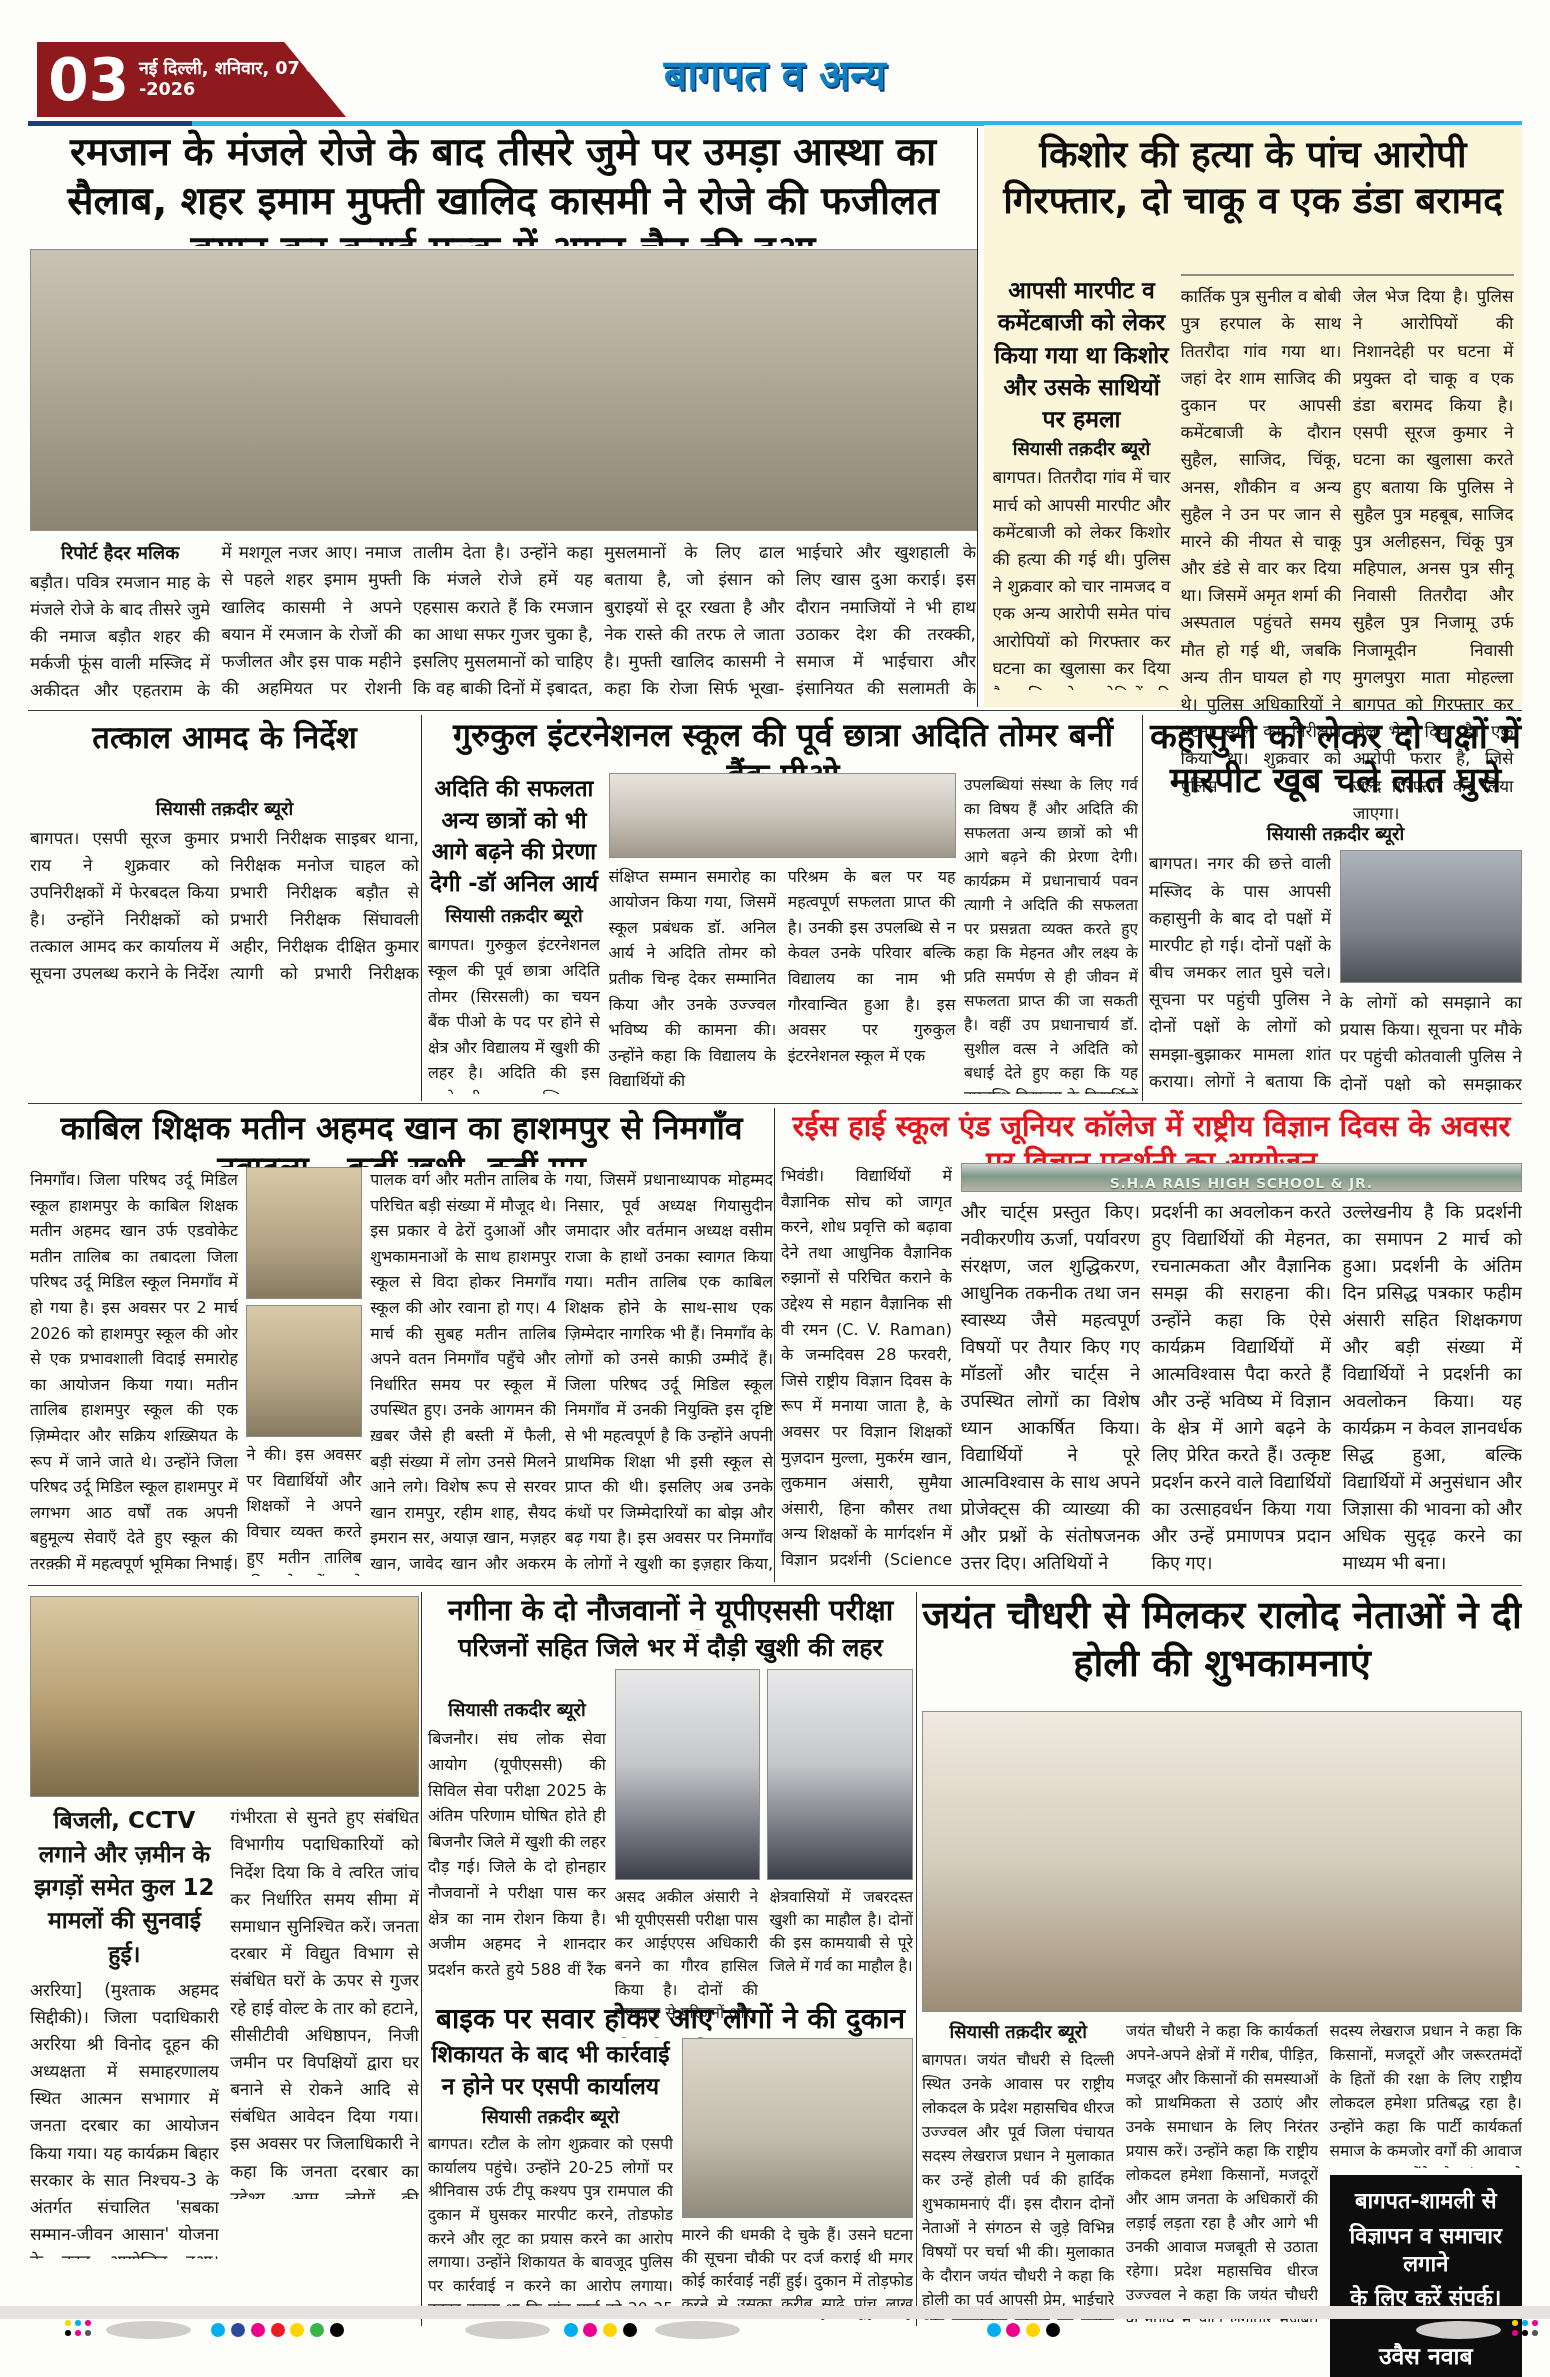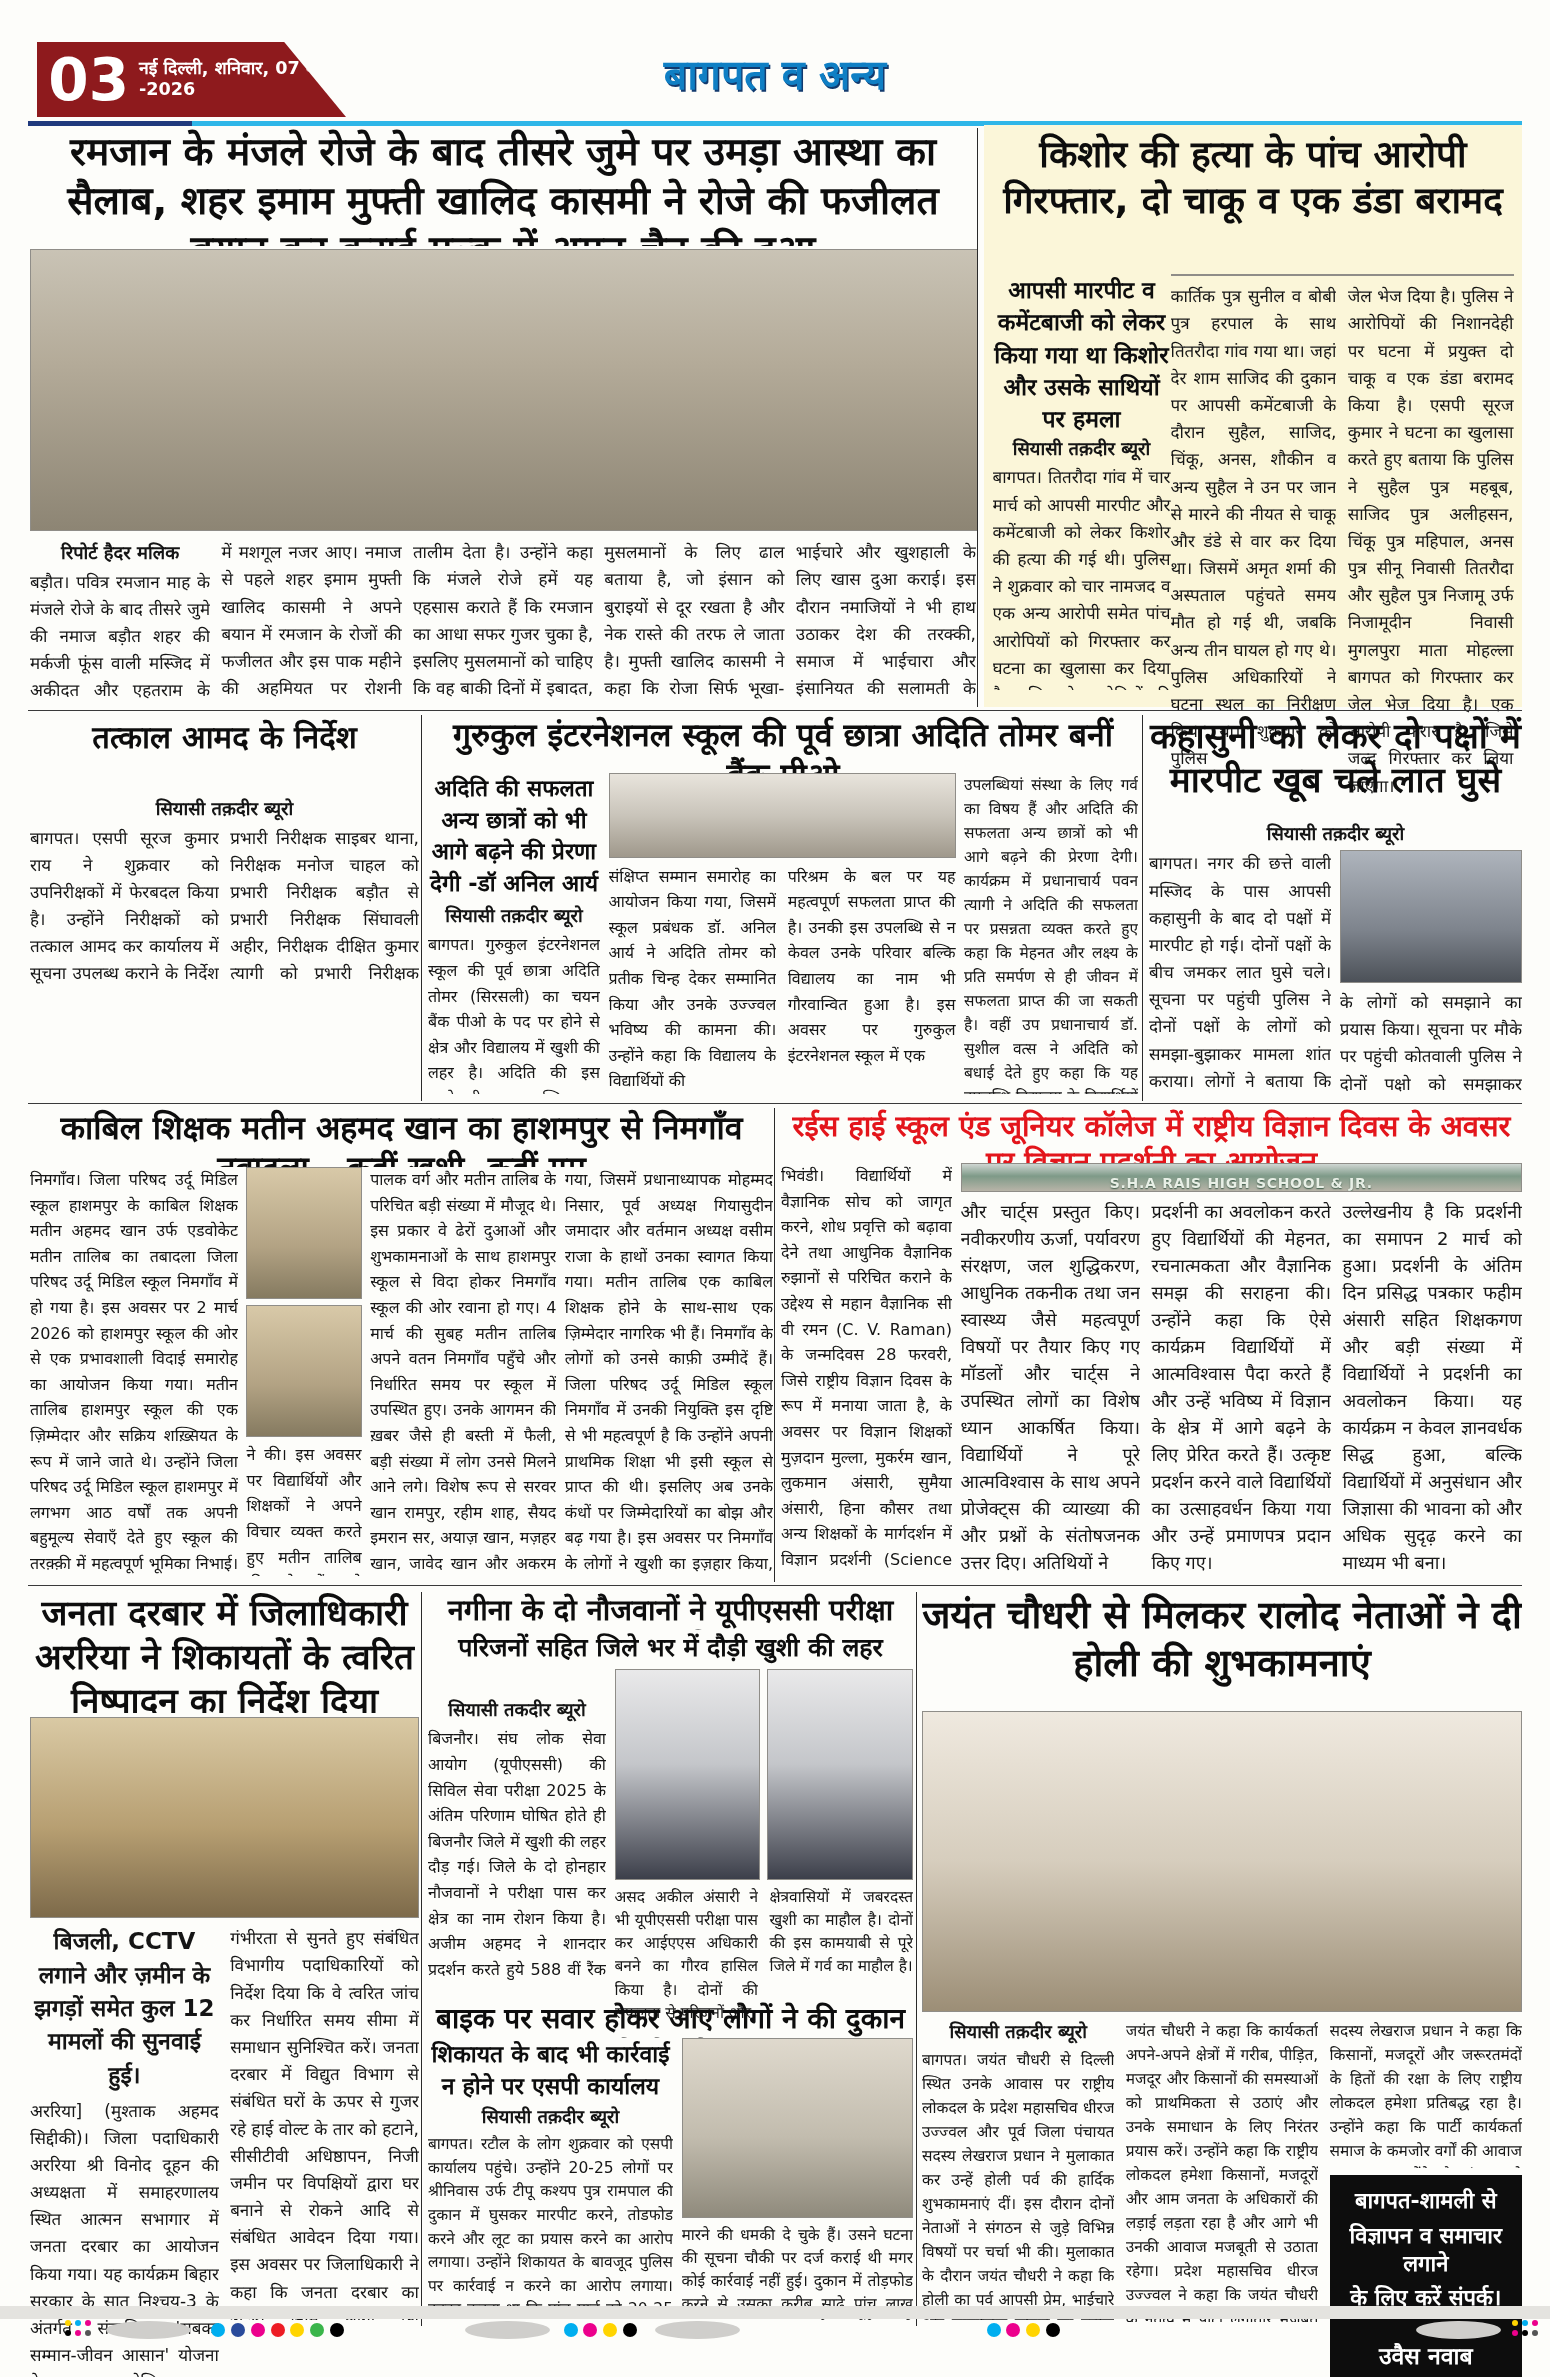--- a/index.html
+++ b/index.html
@@ -44,21 +44,21 @@
   
   .imam{left:30px;top:128px;width:946px;height:579px;}
   .imam .headline{font-size:39px;height:118px;}
   .imam .photo{width:100%;height:280px;margin-top:2.8px;}
   .imam .cols{margin-top:8.5px;height:163px;}
   .imam .body{font-size:17px;}
 
   
   .murder{left:984px;top:125px;width:538px;height:582px;background:#fbf6d9;padding:7px 8.5px;}
   .murder .headline{font-size:37px;height:138px;}
-  .m-content{display:flex;height:416px;margin-top:4.2px;}
+  .m-content{display:flex;gap:10px;height:416px;margin-top:4.2px;}
   .m-left{width:178px;flex:none;display:flex;flex-direction:column;}
   .m-subhead{font-size:23px;min-height:154px;}
   .m-left .body{flex:1;}
   .m-right{flex:1;display:flex;flex-direction:column;min-width:0;}
   .m-photo{height:192px;}
   .m-cols{flex:1;margin-top:7px;}
 
   
   .sp{left:30px;top:715px;width:389px;height:386px;}
   .sp .headline{font-size:39px;height:107px;}
@@ -281,21 +281,20 @@
           <div class="body">प्रदर्शनी का अवलोकन करते हुए विद्यार्थियों की मेहनत, रचनात्मकता और वैज्ञानिक समझ की सराहना की। उन्होंने कहा कि ऐसे कार्यक्रम विद्यार्थियों में आत्मविश्वास पैदा करते हैं और उन्हें भविष्य में विज्ञान के क्षेत्र में आगे बढ़ने के लिए प्रेरित करते हैं। उत्कृष्ट प्रदर्शन करने वाले विद्यार्थियों का उत्साहवर्धन किया गया और उन्हें प्रमाणपत्र प्रदान किए गए।</div>
           <div class="body">उल्लेखनीय है कि प्रदर्शनी का समापन 2 मार्च को हुआ। प्रदर्शनी के अंतिम दिन प्रसिद्ध पत्रकार फहीम अंसारी सहित शिक्षकगण और बड़ी संख्या में विद्यार्थियों ने प्रदर्शनी का अवलोकन किया। यह कार्यक्रम न केवल ज्ञानवर्धक सिद्ध हुआ, बल्कि विद्यार्थियों में अनुसंधान और जिज्ञासा की भावना को और अधिक सुदृढ़ करने का माध्यम भी बना।</div>
         </div>
       </div>
     </div>
   </div>
 
   <div class="abs hrule" style="left:28px;top:1585px;width:1494px"></div>
 
   <div class="abs janta">
-    <div class="headline">जनता दरबार में जिलाधिकारी अररिया ने शिकायतों के त्वरित निष्पादन का निर्देश दिया</div>
     <div class="ph ph-darbar j-photo"></div>
     <div class="cols j-cols">
       <div>
         <div class="j-caption">बिजली, CCTV लगाने और ज़मीन के झगड़ों समेत कुल 12 मामलों की सुनवाई हुई।</div>
         <div class="body" style="height:282px">अररिया] (मुश्ताक अहमद सिद्दीकी)। जिला पदाधिकारी अररिया श्री विनोद दूहन की अध्यक्षता में समाहरणालय स्थित आत्मन सभागार में जनता दरबार का आयोजन किया गया। यह कार्यक्रम बिहार सरकार के सात निश्चय-3 के अंतर्गत संचालित 'सबका सम्मान-जीवन आसान' योजना के तहत आयोजित हुआ। जनता दरबार में अररिया जिले के विभिन्न प्रखंडों से आए परिवादियों ने अपनी समस्याएँ रखीं। कुल 12 मामलों की सुनवाई की गई, जिनमें विद्युत, सीसीटीभी अधिष्ठापन, भूमि विवाद से जुड़े आवेदन शामिल थे। जिलाधिकारी ने सभी मामलों को</div>
       </div>
       <div class="body">गंभीरता से सुनते हुए संबंधित विभागीय पदाधिकारियों को निर्देश दिया कि वे त्वरित जांच कर निर्धारित समय सीमा में समाधान सुनिश्चित करें। जनता दरबार में विद्युत विभाग से संबंधित घरों के ऊपर से गुजर रहे हाई वोल्ट के तार को हटाने, सीसीटीवी अधिष्ठापन, निजी जमीन पर विपक्षियों द्वारा घर बनाने से रोकने आदि से संबंधित आवेदन दिया गया। इस अवसर पर जिलाधिकारी ने कहा कि जनता दरबार का उद्देश्य आम लोगों की समस्याओं का त्वरित, पारदर्शी एवं संवेदनशील समाधान सुनिश्चित करना है, ताकि सरकार की योजनाओं का लाभ अंतिम व्यक्ति तक पहुँच सके। उन्होंने अधिकारियों को निर्देश दिया कि प्राप्त आवेदनों का प्राथमिकता के आधार पर निष्पादन सुनिश्चित करें।</div>
     </div>
   </div>
 

